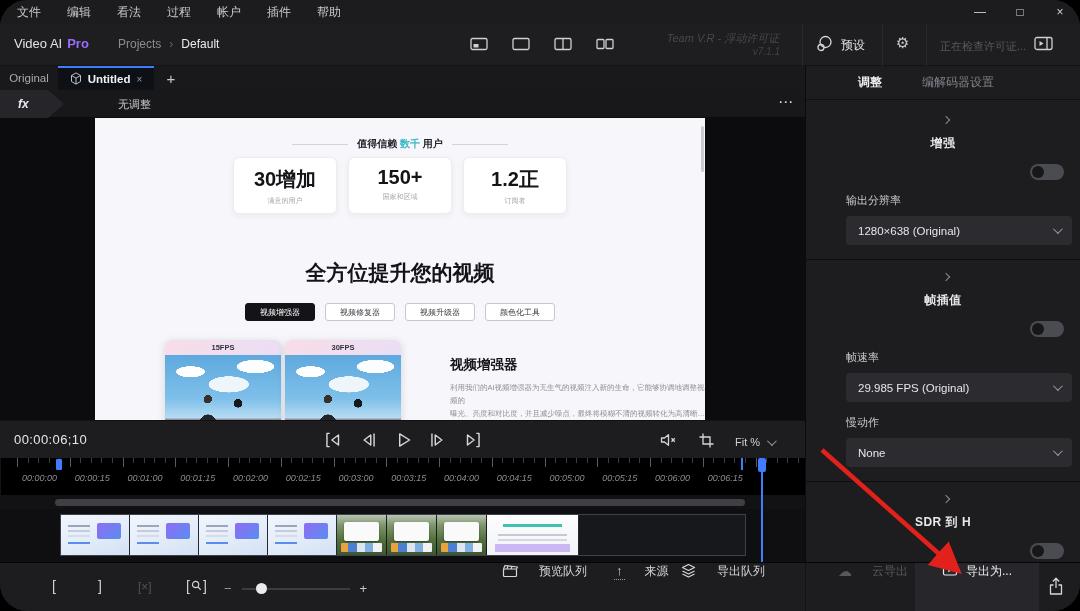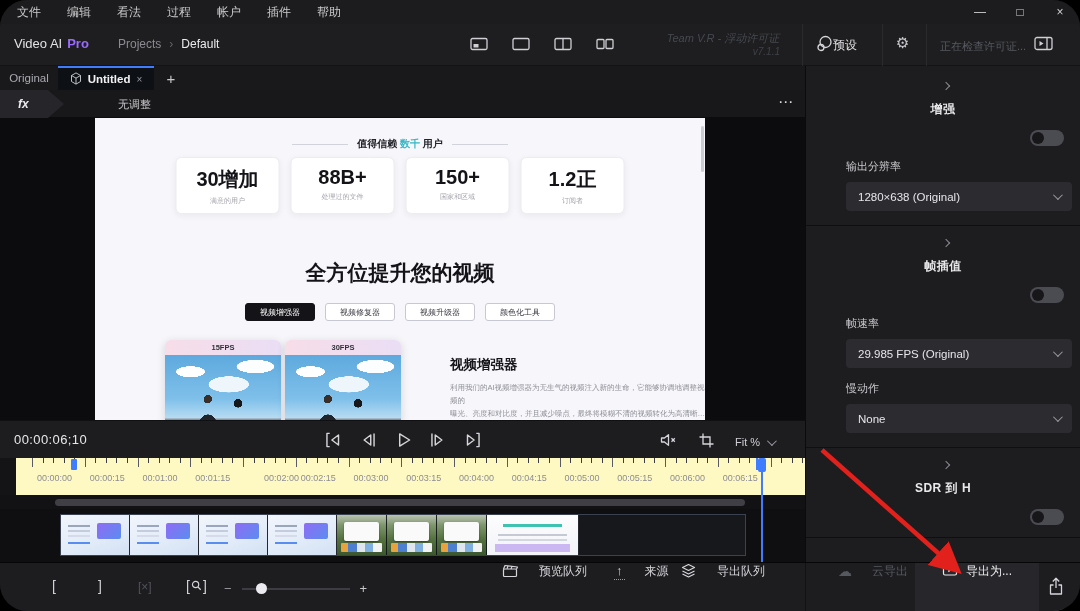--- a/index.html
+++ b/index.html
@@ -19,21 +19,21 @@
   .brand b{color:#9a6bff;font-weight:700;margin-left:5px;}
   .breadcrumb{position:absolute;left:118px;top:13px;font-size:12px;color:#8b8b92;display:flex;gap:8px;align-items:center;}
   .breadcrumb .sep{color:#63636a;}
   .breadcrumb .cur{color:#ececef;}
   .view-icons{position:absolute;left:470px;top:13px;display:flex;gap:24px;align-items:center;}
   .view-icons svg{display:block;}
   .watermark{position:absolute;left:648px;top:7px;width:150px;text-align:center;pointer-events:none;}
   .watermark .w1{font-size:11px;font-style:italic;color:#45494e;}
   .watermark .w2{font-size:10px;font-style:italic;color:#3e4247;text-align:right;padding-right:18px;}
   .vsep{position:absolute;top:0;width:1px;height:42px;background:#2a2a2d;}
-  .presets{position:absolute;left:816px;top:11px;display:flex;align-items:center;gap:0;font-size:12px;color:#e2e2e6;}
+  .presets{position:absolute;left:816px;top:11px;display:flex;align-items:center;gap:8px;font-size:12px;color:#e2e2e6;}
   .gear{position:absolute;left:896px;top:10px;font-size:15px;color:#c9c9cd;}
   .license{position:absolute;left:940px;top:15px;font-size:11px;color:#56595f;}
   .panel-toggle{position:absolute;left:1034px;top:12px;}
 
   
   .tabbar{position:absolute;left:0;top:66px;width:805px;height:24px;background:#19191b;display:flex;align-items:stretch;}
   .tab{display:flex;align-items:center;justify-content:center;gap:6px;font-size:11.5px;}
   .tab.inactive{width:58px;color:#a9a9b0;}
   .tab.active{width:96px;background:#0d1014;border-top:2px solid #3f7cff;color:#f2f2f5;font-weight:600;}
   .tab .close{font-size:10px;color:#9a9aa2;font-weight:400;}
@@ -80,21 +80,21 @@
   
   .transport{position:absolute;left:0;top:420px;width:805px;height:38px;background:#1d1d20;border-top:1px solid #101012;}
   .timecode{position:absolute;left:14px;top:11px;font-size:13px;color:#e8e8ea;letter-spacing:.4px;}
   .t-buttons{position:absolute;left:322px;top:8px;display:flex;gap:13px;}
   .t-buttons svg{display:block;}
   .t-right{position:absolute;left:658px;top:9px;display:flex;align-items:center;gap:19px;}
   .fit{display:flex;align-items:center;gap:7px;font-size:11px;color:#cfcfd4;}
   .chev{width:7px;height:7px;border-right:1.4px solid #9a9aa0;border-bottom:1.4px solid #9a9aa0;transform:rotate(45deg) translateY(-2px);}
 
   
-  .ruler{position:absolute;left:16px;top:458px;width:805px;height:37px;background:#fef9c3;overflow:hidden;}
+  .ruler{position:absolute;left:1px;top:458px;width:805px;height:37px;background:#000000;overflow:hidden;font-style:italic;}
   .tick{position:absolute;top:0;width:1px;height:5px;background:#3c3c43;}
   .tick.major{height:9px;background:#5a5a63;}
   .tick-label{position:absolute;top:15px;font-size:9px;color:#8c8c95;white-space:nowrap;}
   .in-marker{position:absolute;left:55px;top:1px;width:6px;height:11px;background:#3f7cff;border-radius:1px;}
   .out-mark{position:absolute;left:740px;top:0;width:2px;height:12px;background:#3f7cff;}
   .playhead-line{position:absolute;left:761px;top:458px;width:2px;height:104px;background:#3f7cff;z-index:5;}
   .playhead-head{position:absolute;left:758px;top:458px;width:8px;height:14px;background:#3f7cff;border-radius:2px;z-index:6;}
   .scrollx{position:absolute;left:0;top:495px;width:805px;height:14px;background:#121214;}
   .scrollx .xthumb{position:absolute;left:55px;top:4px;width:690px;height:7px;background:#3f3f45;border-radius:4px;}
   .filmstrip-wrap{position:absolute;left:0;top:509px;width:805px;height:53px;background:#0f0f11;}
@@ -250,24 +250,20 @@
     <div class="video">
       <div class="trust">
         <div class="line"></div>
         <div class="t"><span>值得信赖</span> <span class="hl">数千</span> <span>用户</span></div>
         <div class="line"></div>
       </div>
       <div class="stats">
         <div class="stat-card">
             <div class="v">30增加</div>
             <div class="c">满意的用户</div>
-          </div>
-        <div class="stat-card">
-            <div class="v">88B+</div>
-            <div class="c">处理过的文件</div>
           </div>
         <div class="stat-card">
             <div class="v">150+</div>
             <div class="c">国家和区域</div>
           </div>
         <div class="stat-card">
             <div class="v">1.2正</div>
             <div class="c">订阅者</div>
           </div>
       </div>
@@ -419,21 +415,21 @@
         <div class="tick" style="left: 743.95px;"></div>
         <div class="tick major" style="left: 754.5px;"></div>
         <div class="tick" style="left: 765.05px;"></div>
         <div class="tick" style="left: 775.6px;"></div>
         <div class="tick" style="left: 786.15px;"></div>
         <div class="tick" style="left: 796.7px;"></div>
         <div class="tick-label" style="left: 21px;">00:00:00</div>
         <div class="tick-label" style="left: 73.75px;">00:00:15</div>
         <div class="tick-label" style="left: 126.5px;">00:01:00</div>
         <div class="tick-label" style="left: 179.25px; text-align: right;">00:01:15</div>
-        <div class="tick-label" style="left: 232px; margin-left: 16px;">00:02:00</div>
+        <div class="tick-label" style="left: 232px;">00:02:00</div>
         <div class="tick-label" style="left: 284.75px;">00:02:15</div>
         <div class="tick-label" style="left: 337.5px;">00:03:00</div>
         <div class="tick-label" style="left: 390.25px;">00:03:15</div>
         <div class="tick-label" style="left: 443px;">00:04:00</div>
         <div class="tick-label" style="left: 495.75px;">00:04:15</div>
         <div class="tick-label" style="left: 548.5px;">00:05:00</div>
         <div class="tick-label" style="left: 601.25px;">00:05:15</div>
         <div class="tick-label" style="left: 654px;">00:06:00</div>
         <div class="tick-label" style="left: 706.75px;">00:06:15</div>
       </div>
@@ -454,20 +450,24 @@
         <div class="thumb web" style="width: 69px;"></div>
         <div class="thumb web" style="width: 69px;"></div>
         <div class="thumb field" style="width: 50px;"></div>
         <div class="thumb field" style="width: 50px;"></div>
         <div class="thumb field" style="width: 50px;"></div>
         <div class="thumb enhance" style="width: 92px;"></div>
       </div>
   </div>
 
   <div class="panel">
+    <div class="panel-header">
+      <div class="ptab active">调整</div>
+      <div class="ptab idle">编解码器设置</div>
+    </div>
     <div class="sec" style="padding-top:17px">
       <div class="sec-h">
         <span class="chev-r"></span>
         <span class="sec-title">增强</span>
         <span class="tgl"></span>
       </div>
       <div class="f-label">输出分辨率</div>
       <div class="dd">
           <span>1280×638 (Original)</span>
           <span class="chev"></span>

